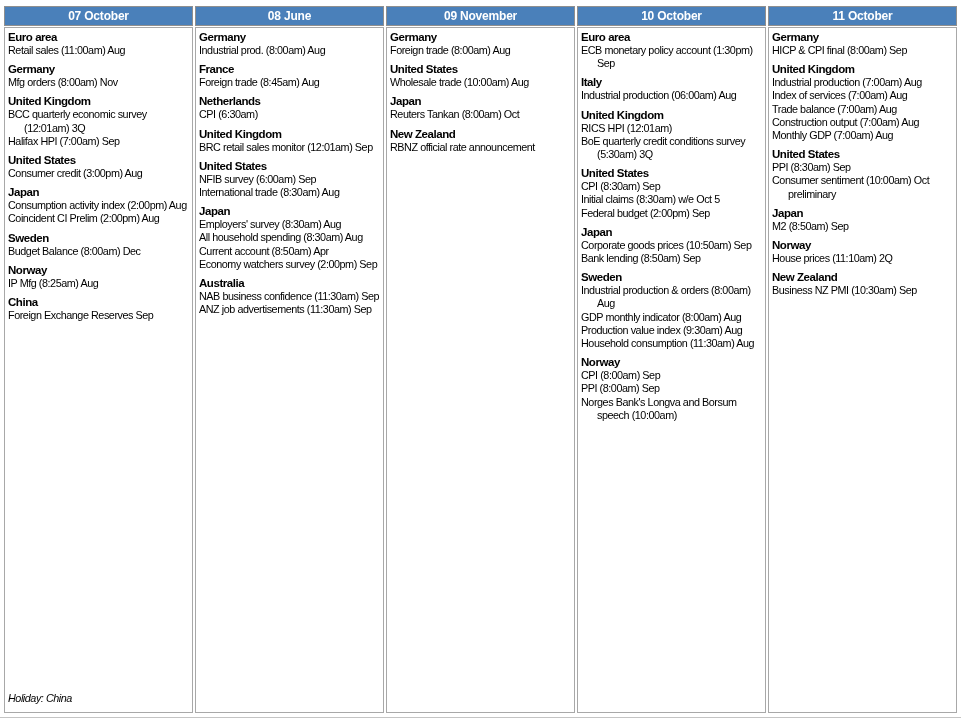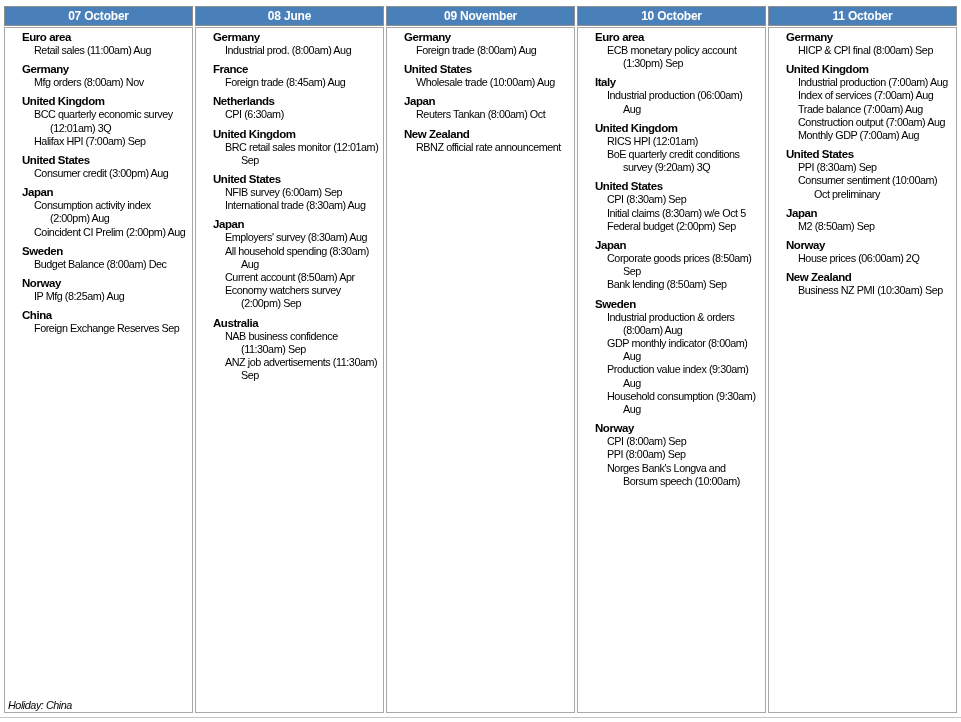--- a/index.html
+++ b/index.html
@@ -31,42 +31,41 @@
     padding: 1px 0;
     border: 1px solid #8f8f8f;
     text-align: center;
     vertical-align: middle;
   }
   td.day-cell {
     background: #ffffff;
     border: 1px solid #a8a8a8;
     vertical-align: top;
     height: 681px;
-    padding: 1px 3px 2px 17px;
+    padding: 1px 3px 2px 3px;
     position: relative;
   }
   .group { margin-bottom: 5px; }
   .country {
     font-weight: bold;
     font-size: 11.5px;
     letter-spacing: -0.45px;
     line-height: 14px;
     margin-top: 1px;
   }
   .event {
     font-size: 10.8px;
     letter-spacing: -0.45px;
     line-height: 13.2px;
     padding-left: 16px;
     text-indent: -16px;
-    margin-left: 12px;
   }
   .holiday-note {
     position: absolute;
-    left: 3px; bottom: 1px;
+    left: 3px; bottom: 8px;
     font-style: italic;
     font-size: 10.8px;
     letter-spacing: -0.45px;
   }
   .bottom-rule {
     position: absolute;
     left: 0; top: 717px;
     width: 961px;
     border-top: 1px solid #c4c4c4;
   }
@@ -189,39 +188,39 @@
                 <div class="country">Euro area</div>
                 <div class="event">ECB monetary policy account (1:30pm) Sep</div>
               </div>
               <div class="group">
                 <div class="country">Italy</div>
                 <div class="event">Industrial production (06:00am) Aug</div>
               </div>
               <div class="group">
                 <div class="country">United Kingdom</div>
                 <div class="event">RICS HPI (12:01am)</div>
-                <div class="event">BoE quarterly credit conditions survey (9:20am) 3Q</div>
+                <div class="event">BoE quarterly credit conditions survey (5:30am) 3Q</div>
               </div>
               <div class="group">
                 <div class="country">United States</div>
                 <div class="event">CPI (8:30am) Sep</div>
                 <div class="event">Initial claims (8:30am) w/e Oct 5</div>
                 <div class="event">Federal budget (2:00pm) Sep</div>
               </div>
               <div class="group">
                 <div class="country">Japan</div>
-                <div class="event">Corporate goods prices (8:50am) Sep</div>
+                <div class="event">Corporate goods prices (10:50am) Sep</div>
                 <div class="event">Bank lending (8:50am) Sep</div>
               </div>
               <div class="group">
                 <div class="country">Sweden</div>
                 <div class="event">Industrial production &amp; orders (8:00am) Aug</div>
                 <div class="event">GDP monthly indicator (8:00am) Aug</div>
                 <div class="event">Production value index (9:30am) Aug</div>
-                <div class="event">Household consumption (9:30am) Aug</div>
+                <div class="event">Household consumption (11:30am) Aug</div>
               </div>
               <div class="group">
                 <div class="country">Norway</div>
                 <div class="event">CPI (8:00am) Sep</div>
                 <div class="event">PPI (8:00am) Sep</div>
                 <div class="event">Norges Bank's Longva and Borsum speech (10:00am)</div>
               </div>
             </div>
         </td>
         <td class="day-cell">
@@ -242,21 +241,21 @@
                 <div class="country">United States</div>
                 <div class="event">PPI (8:30am) Sep</div>
                 <div class="event">Consumer sentiment (10:00am) Oct preliminary</div>
               </div>
               <div class="group">
                 <div class="country">Japan</div>
                 <div class="event">M2 (8:50am) Sep</div>
               </div>
               <div class="group">
                 <div class="country">Norway</div>
-                <div class="event">House prices (06:00am) 2Q</div>
+                <div class="event">House prices (11:10am) 2Q</div>
               </div>
               <div class="group">
                 <div class="country">New Zealand</div>
                 <div class="event">Business NZ PMI (10:30am) Sep</div>
               </div>
             </div>
         </td>
       </tr>
     </tbody>
   </table>

